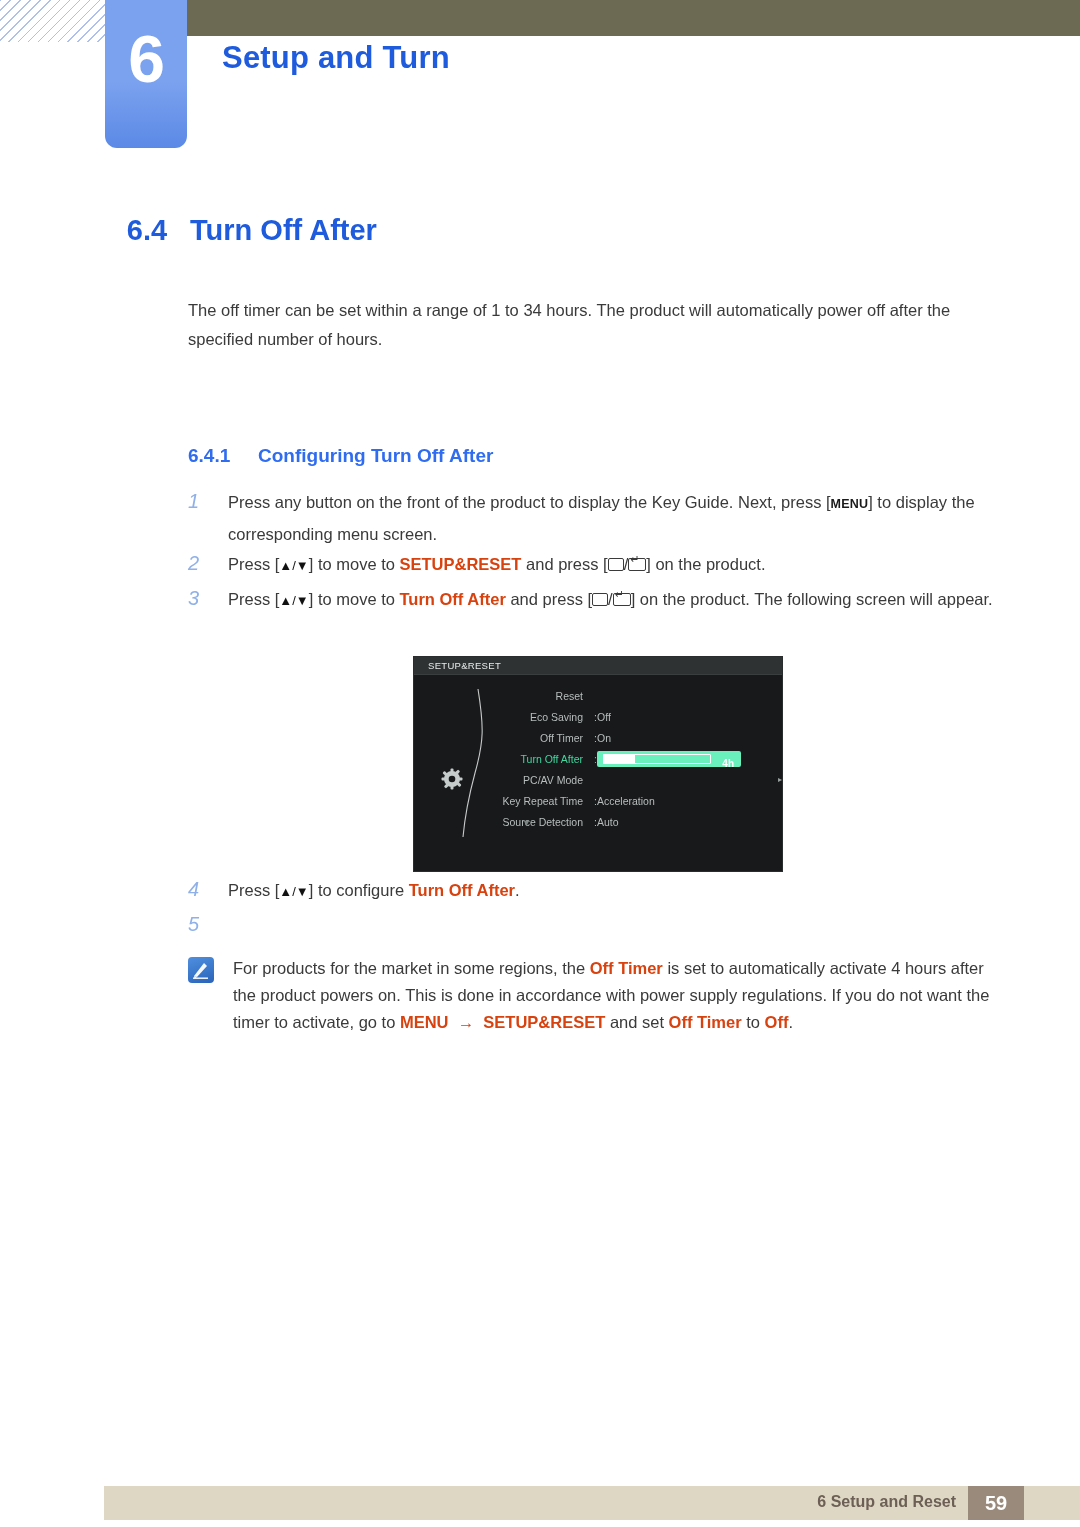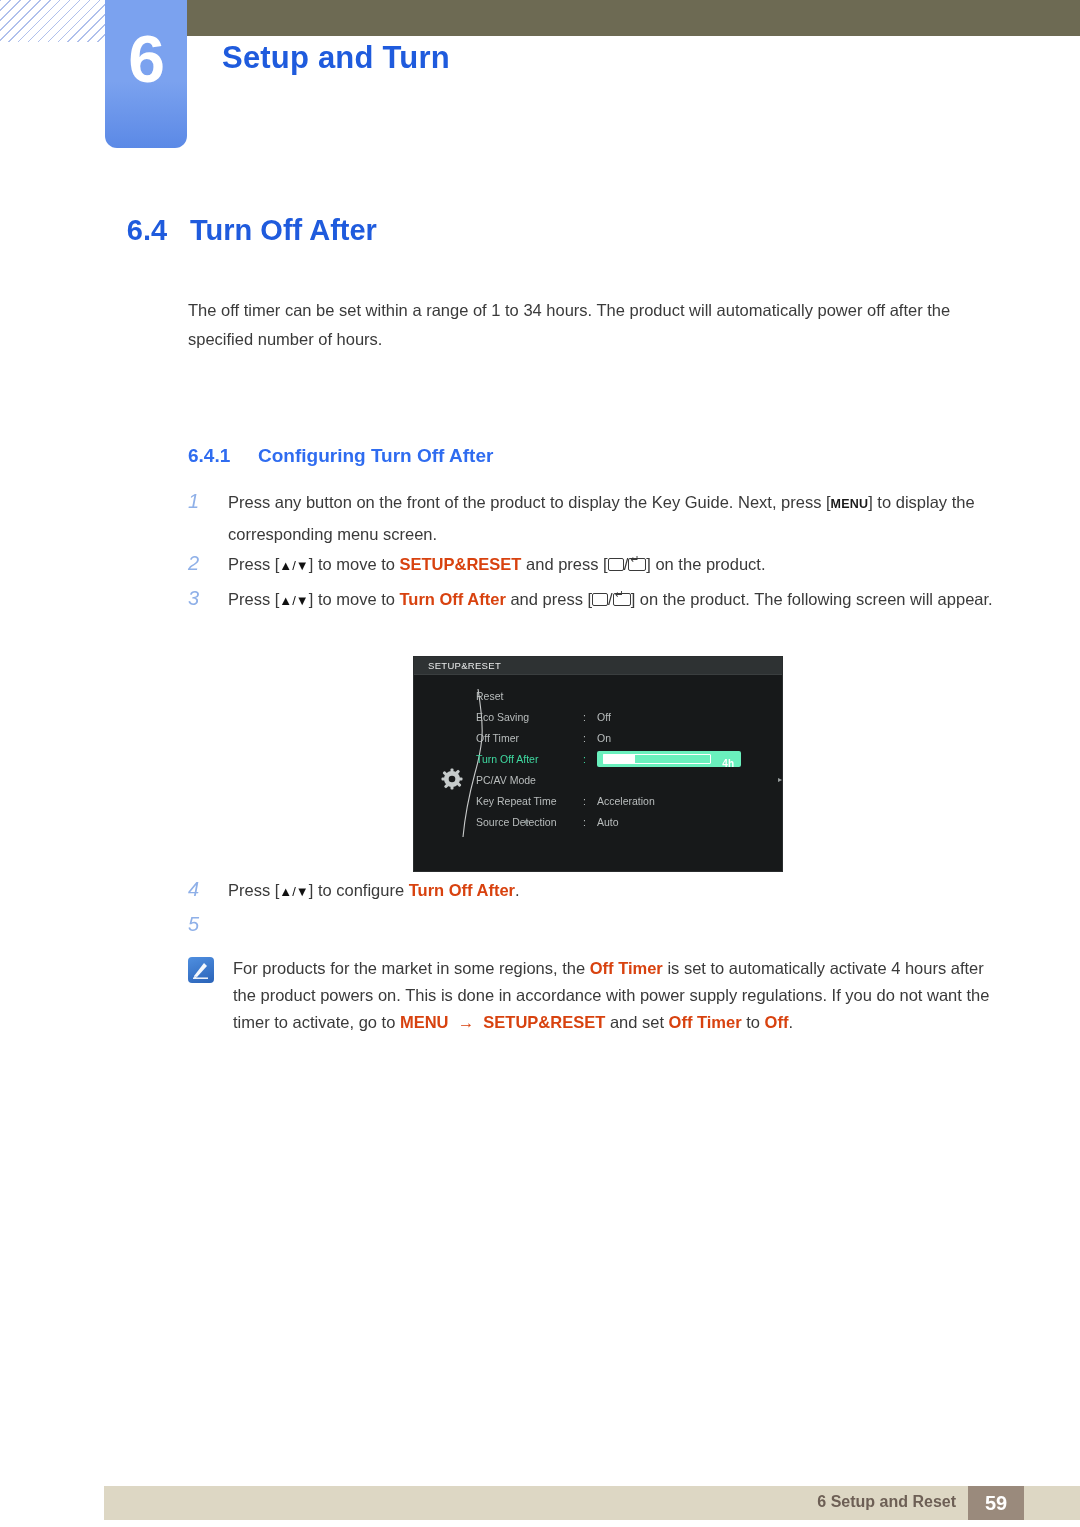--- a/index.html
+++ b/index.html
@@ -202,20 +202,21 @@
   .osd-title {
     font-size: 9.5px;
     color: #e8eaea;
     margin-left: 14px;
     letter-spacing: 0.3px;
   }
   .osd-body {
     position: relative;
     height: 207px;
     background: #17191a;
+    text-align: right;
   }
   .osd-gear {
     position: absolute;
     left: 26px; top: 92px;
     width: 24px; height: 24px;
   }
   .osd-curve {
     position: absolute;
     left: 48px; top: 14px;
     width: 24px; height: 148px;

